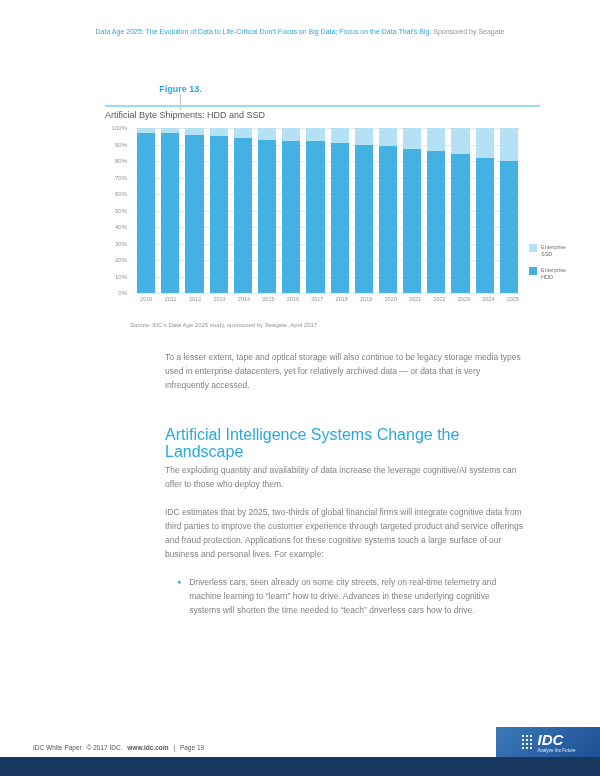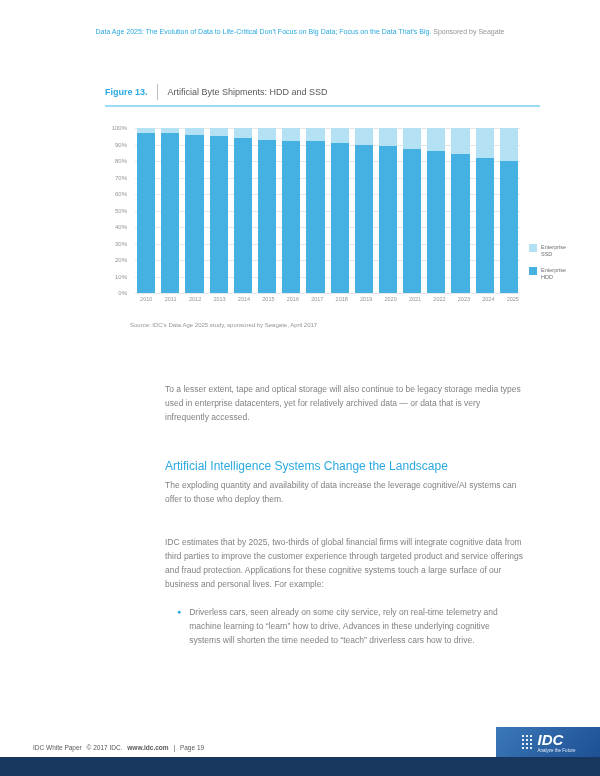--- a/index.html
+++ b/index.html
@@ -8,21 +8,21 @@
     background:#ffffff; font-family:"Liberation Sans", sans-serif;
     overflow:hidden;
   }
 
   
   .doc-header { position:absolute; top:27px; left:0; right:0; text-align:center; font-size:7px; line-height:9px; }
   .doc-header .title { color:#2aa9e0; }
   .doc-header .sponsor { color:#939598; }
 
   
-  .figure-header { position:absolute; top:84px; left:105px; display:flex; align-items:center; }
+  .figure-header { position:absolute; top:84px; left:105px; display:flex; align-items:center;flex-direction:column; }
   .figure-label { color:#2aa9e0; font-weight:bold; font-size:9px; margin-right:9px; }
   .figure-divider { width:1px; height:16px; background:#bcbec0; margin-right:10px; }
   .figure-title { color:#58595b; font-size:9px; }
   .figure-rule { position:absolute; top:105px; left:105px; width:435px; height:2px; background:#9adcf3; }
 
   
   .chart { position:absolute; top:118px; left:105px; width:480px; height:200px; }
   .chart-y-axis { position:absolute; left:0; top:10px; width:26px; height:165px; }
   .y-tick { position:absolute; right:4px; transform:translateY(-50%); font-size:6px; color:#939598; }
   .chart-plot { position:absolute; left:30px; top:10px; width:385px; height:165px; }
@@ -35,23 +35,23 @@
   .x-tick { flex:1; text-align:center; font-size:5.5px; color:#939598; }
   .chart-legend { position:absolute; left:424px; top:126px; display:flex; flex-direction:column; gap:9px; }
   .legend-item { display:flex; align-items:flex-start; }
   .legend-swatch { width:8px; height:8px; margin-right:4px; flex:0 0 auto; }
   .legend-label { font-size:5.5px; line-height:7px; color:#6d6e71; width:34px; }
   .chart-source { position:absolute; top:322px; left:130px; font-size:6px; color:#939598; }
 
   
   .body { position:absolute; left:165px; top:350px; width:358px; color:#808285; font-size:8.5px; line-height:14px; }
   .body p { margin:0; }
-  .body .p1 { margin-bottom:34px;margin-top:32px; }
-  .section-heading { margin:0 0 3px 0; font-size:12px; line-height:17px; font-weight:400; color:#2aa9e0; }
-  .body .p-intro { margin-bottom:29px; }
+  .body .p1 { margin-bottom:34px; }
+  .section-heading { margin:0 0 3px 0; font-size:16px; line-height:17px; font-weight:400; color:#2aa9e0; }
+  .body .p-intro { margin-bottom:14px; }
   .body .p2 { margin-bottom:14px; }
   .bullets { list-style:none; margin:0; padding:0 0 0 12px; }
   .bullets li { display:flex; margin-bottom:3px; }
   .bullet-dot { color:#2aa9e0; font-size:7px; line-height:14px; margin-right:8px; flex:0 0 auto; }
 
   
   .footer-meta { position:absolute; left:33px; bottom:25px; font-size:6.5px; color:#58595b; }
   .footer-meta .bold { font-weight:bold; }
   .footer-meta span { margin-right:3px; }
   .footer-bar { position:absolute; left:0; bottom:0; width:600px; height:19px; background:#17375f; }
@@ -210,21 +210,21 @@
   <div class="chart-source">Source: IDC's Data Age 2025 study, sponsored by Seagate, April 2017</div>
 
   <div class="body">
     <p class="p1">To a lesser extent, tape and optical storage will also continue to be legacy storage media types used in enterprise datacenters, yet for relatively archived data — or data that is very infrequently accessed.</p>
     <h2 class="section-heading">Artificial Intelligence Systems Change the Landscape</h2>
     <p class="p-intro">The exploding quantity and availability of data increase the leverage cognitive/AI systems can offer to those who deploy them.</p>
     <p class="p2">IDC estimates that by 2025, two-thirds of global financial firms will integrate cognitive data from third parties to improve the customer experience through targeted product and service offerings and fraud protection. Applications for these cognitive systems touch a large surface of our business and personal lives. For example:</p>
     <ul class="bullets">
       <li>
         <span class="bullet-dot">●</span>
-        <span>Driverless cars, seen already on some city service, rely on real-time telemetry and machine learning to “learn” how to drive. Advances in these underlying cognitive systems will shorten the time needed to “teach” driverless cars how to drive.</span>
+        <span>Driverless cars, seen already on some city streets, rely on real-time telemetry and machine learning to “learn” how to drive. Advances in these underlying cognitive systems will shorten the time needed to “teach” driverless cars how to drive.</span>
       </li>
     </ul>
   </div>
 
   <div class="footer-meta">
     <span>IDC White Paper</span>
     <span>© 2017 IDC.</span>
     <span class="bold">www.idc.com</span>
     <span>|</span>
     <span>Page 19</span>

